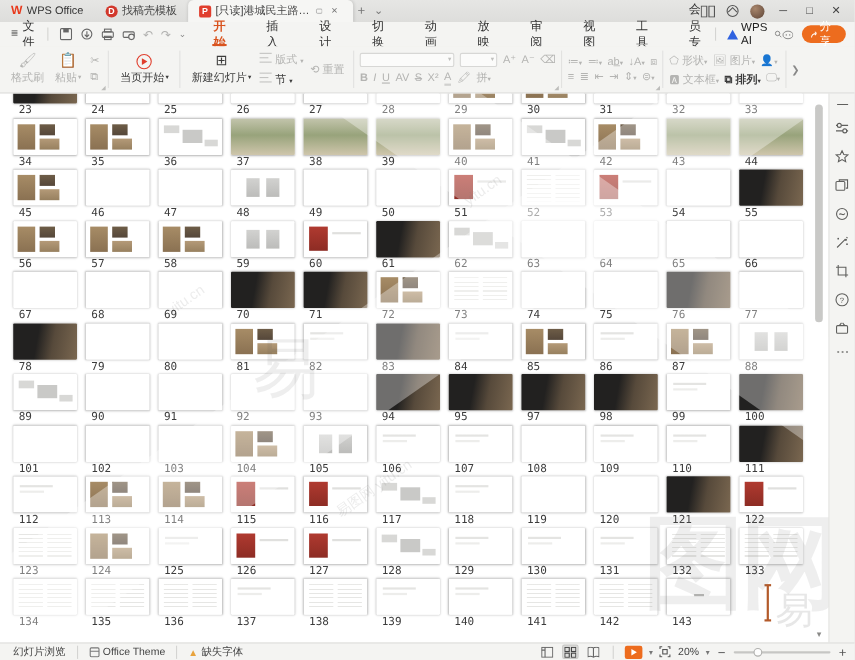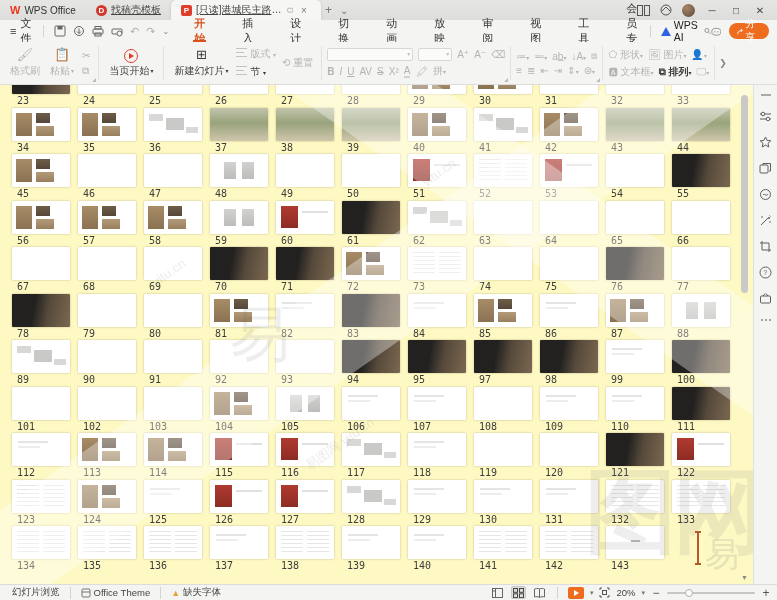--- a/index.html
+++ b/index.html
@@ -6,21 +6,21 @@
   html,body{width:777px;height:600px;overflow:hidden;background:#eaeae8;}
   .app{width:777px;height:600px;display:flex;flex-direction:column;position:relative;}
 
   
   .titlebar{height:20px;background:linear-gradient(#e6e6e4,#dddddb);display:flex;align-items:center;flex:0 0 20px;}
   .tb-logo{display:flex;align-items:center;gap:4px;padding:0 10px;font-size:10px;color:#333;}
   .wps-w{color:#e8391c;font-weight:bold;font-size:11px;}
   .doc-tab{height:20px;display:flex;align-items:center;gap:4px;padding:0 10px;font-size:10px;color:#444;max-width:150px;border-radius:5px 5px 0 0;}
   .doc-tab .ticon{width:11px;height:11px;border-radius:2px;display:inline-flex;align-items:center;justify-content:center;color:#fff;font-size:8px;font-weight:bold;flex:0 0 11px;}
   .doc-tab.active{background:#f6f6f4;box-shadow:0 0 3px rgba(0,0,0,.15);}
-  .doc-tab .tlabel{white-space:nowrap;overflow:hidden;text-overflow:ellipsis;max-width:112px;text-decoration:underline;}
+  .doc-tab .tlabel{white-space:nowrap;overflow:hidden;text-overflow:ellipsis;max-width:112px;}
   .tb-mini{color:#777;font-size:10px;padding:0 4px;}
   .tb-right{margin-left:auto;display:flex;align-items:center;gap:10px;padding-right:10px;color:#555;}
   .winbtn{font-size:10px;color:#444;width:14px;text-align:center;}
   .avatar{width:13px;height:13px;border-radius:50%;background:radial-gradient(circle at 35% 30%,#a8866c,#5d4437);}
 
   
   .menubar{height:22px;background:#f4f4f2;display:flex;align-items:center;font-size:11px;color:#333;flex:0 0 22px;}
   .mb-file{display:flex;align-items:center;gap:4px;padding:0 8px 0 10px;}
   .vsep{width:1px;height:12px;background:#d4d4d2;margin:0 4px;}
   .qat{display:flex;align-items:center;gap:7px;padding:0 6px;}
@@ -56,21 +56,21 @@
   .playic::after{content:"";width:0;height:0;border-left:5px solid #e03e2d;border-top:3px solid transparent;border-bottom:3px solid transparent;margin-left:1px;}
   .mini{display:inline-block;width:11px;height:9px;background:
     linear-gradient(#c3c3c1,#c3c3c1) 0 0/11px 1px no-repeat,
     linear-gradient(#c3c3c1,#c3c3c1) 0 4px/8px 1px no-repeat,
     linear-gradient(#c3c3c1,#c3c3c1) 0 8px/11px 1px no-repeat;}
   .launcher{position:absolute;right:2px;bottom:2px;width:0;height:0;border-right:4px solid #bdbdbb;border-top:4px solid transparent;}
   .expand{display:flex;align-items:center;padding:0 4px;color:#888;font-size:9px;}
 
   
   .main{flex:1;display:flex;position:relative;overflow:hidden;}
-  .content{position:relative;flex:1;overflow:hidden;background:#fef9c3;}
+  .content{position:relative;flex:1;overflow:hidden;background:#ffffff;}
   .grid{display:grid;grid-template-columns:repeat(11,66px);margin:-28px 0 0 12px;}
   .cell{height:46.5px;padding-top:4px;}
   .th{width:58px;height:33px;background:#fff;box-shadow:0 0 2px rgba(0,0,0,.3);border-radius:1px;}
   .num{font-size:10px;color:#3c3c3c;padding:1px 0 0 5px;font-family:"DejaVu Sans Mono",monospace;letter-spacing:0;}
   .s-warm{background:linear-gradient(180deg,#ddd0b4 0%,#bdaut 0%,#b89e78 55%,#8a7153 100%);}
   .s-green{background:linear-gradient(180deg,#c2c4ab 0%,#98a37b 45%,#cfc6ac 100%);}
   .s-dark{background:linear-gradient(100deg,#222120 0%,#222120 38%,#574a3b 62%,#7a6750 100%);}
   .s-white{background:#fff;background-image:linear-gradient(#e4e4e2,#e4e4e2),linear-gradient(#ededeb,#ededeb);background-size:30px 2px,22px 2px;background-position:6px 8px,6px 13px;background-repeat:no-repeat;}
   .s-collage{background:#fff;background-image:linear-gradient(#a78c66,#8a7152),linear-gradient(#6e5d47,#55473a),linear-gradient(#b49a78,#97805f);background-size:16px 23px,14px 10px,18px 10px;background-position:4px 5px,24px 5px,24px 18px;background-repeat:no-repeat;}
   .s-diagram{background:#fff;background-image:linear-gradient(#d8d8d6,#d8d8d6),linear-gradient(#c9c9c7,#c9c9c7),linear-gradient(#d8d8d6,#d8d8d6);background-size:14px 7px,18px 12px,12px 6px;background-position:5px 6px,22px 10px,42px 19px;background-repeat:no-repeat;}

